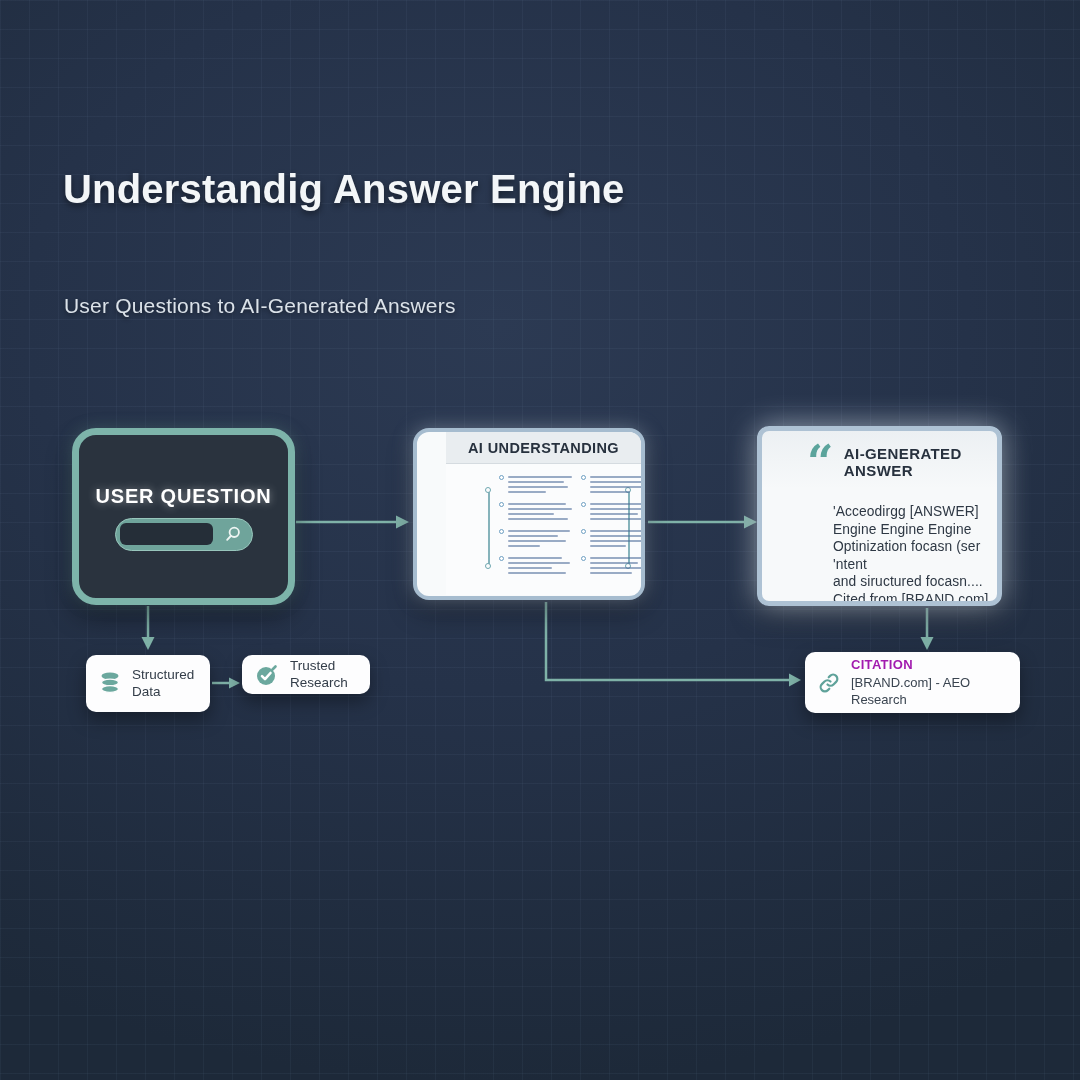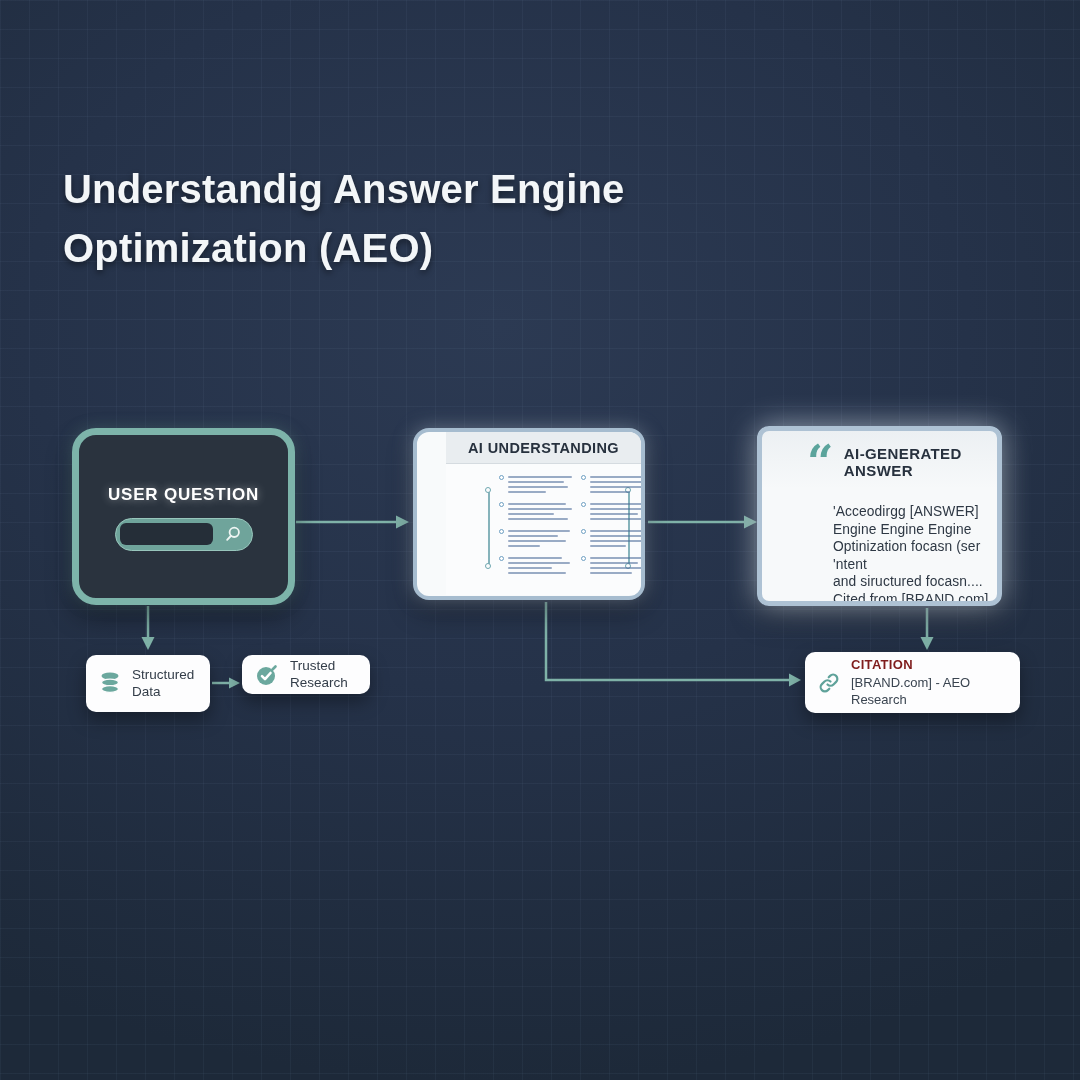--- a/index.html
+++ b/index.html
@@ -27,21 +27,21 @@
   
   .connectors{ position:absolute; left:0; top:0; pointer-events:none; }
   
   .uq{
     position:absolute; left:72px; top:428px; width:223px; height:177px;
     background:#2a333e; border:7px solid #7db4aa; border-radius:24px;
     box-shadow:0 0 16px rgba(125,180,170,0.28), 0 12px 26px rgba(0,0,0,0.4);
   }
   .uq-label{
     position:absolute; left:0; right:0; top:50px; text-align:center;
-    color:#ffffff; font-size:17px; font-weight:bold; letter-spacing:0.8px;
+    color:#ffffff; font-size:20px; font-weight:bold; letter-spacing:0.8px;
     text-shadow:0 0 8px rgba(255,255,255,0.45);
   }
   .pill{
     position:absolute; left:50%; transform:translateX(-50%); top:83px;
     width:138px; height:33px; border-radius:17px;
     background:#6fa49b; border:1.5px solid #98c6bc;
   }
   .pill-field{
     position:absolute; left:4px; top:4px; width:93px; height:22px;
     background:#252e38; border-radius:6px;
@@ -103,33 +103,33 @@
   .chip{
     position:absolute; background:#fdfdfe; border-radius:10px;
     display:flex; align-items:center; gap:10px; padding:0 10px 0 12px;
     box-shadow:0 8px 18px rgba(0,0,0,0.35);
     color:#333d49; font-size:13.5px; line-height:16.5px;
   }
   .chip .txt{ font-weight:500; }
   .sd{ left:86px; top:655px; width:124px; height:57px; }
   .ts{ left:242px; top:655px; width:128px; height:39px; }
   .cit{ left:805px; top:652px; width:215px; height:61px; }
-  .cit-title{ font-weight:bold; font-size:13px; color:#7f1d1d; letter-spacing:0.3px; }
+  .cit-title{ font-weight:bold; font-size:13px; color:#a21caf; letter-spacing:0.3px; }
   .cit-src{ font-size:13px; color:#3a4450; margin-top:2px; }
   .icon{ flex:0 0 auto; display:flex; align-items:center; justify-content:center; }
 </style>
 </head>
 <body>
 
 <div class="canvas">
 
   <div class="title">
     <div>Understandig Answer Engine</div>
-    <div>Optimization (AEO)</div>
-  </div>
+  </div>
+  <div class="subtitle">User Questions to AI-Generated Answers</div>
 
   <svg class="connectors" width="1080" height="1080" viewBox="0 0 1080 1080">
     <g stroke="#7fb2a8" stroke-width="2.5" fill="none">
       <line x1="296" y1="522" x2="396" y2="522"></line>
       <line x1="648" y1="522" x2="744" y2="522"></line>
       <line x1="148" y1="606" x2="148" y2="637"></line>
       <line x1="212" y1="683" x2="229" y2="683"></line>
       <line x1="927" y1="608" x2="927" y2="637"></line>
       <path d="M546 602 V680 H789"></path>
     </g>

